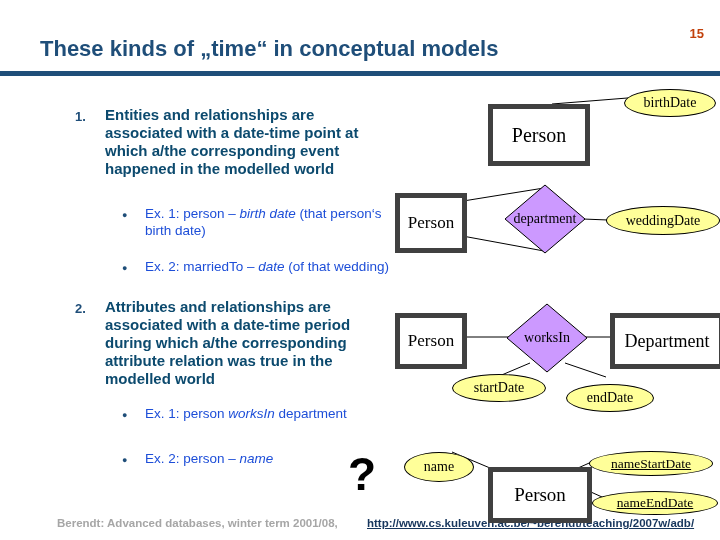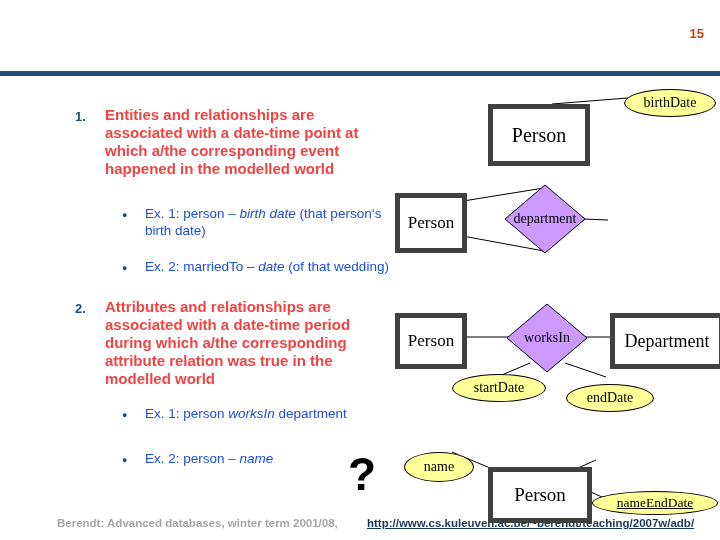--- a/index.html
+++ b/index.html
@@ -15,21 +15,21 @@
     position:absolute;left:40px;top:36px;width:620px;
     color:#1F4E79;font-size:22px;font-weight:bold;letter-spacing:0;
   }
   .title-rule{
     position:absolute;left:0;top:71px;width:720px;height:5px;background:#1F4E79;
   }
   .num{
     position:absolute;color:#1F4E79;font-size:13px;font-weight:bold;
   }
   .item-text{
-    position:absolute;color:#ef4444;font-size:15px;font-weight:bold;line-height:18px;
+    position:absolute;color:#0c4a6e;font-size:15px;font-weight:bold;line-height:18px;
   }
   .bullet-marker{
     position:absolute;color:#1F4E79;font-size:9px;line-height:9px;
   }
   .bullet-text{
     position:absolute;color:#1d4ed8;font-size:13.5px;line-height:17px;
   }
   .bullet-text i{font-style:italic;}
   .qmark{
     position:absolute;left:348px;top:448px;color:#000;
@@ -58,20 +58,21 @@
   }
   .footer .credit{color:#A6A6A6;}
   .footer a{color:#17365D;padding-left:26px;}
 </style>
 </head>
 <body>
 
 <div class="slide">
 
   <div class="page-number">15</div>
+  <div class="slide-title">These kinds of „time“ in conceptual models</div>
   <div class="title-rule"></div>
 
   <div class="num" style="left:75px;top:109px">1.</div>
   <div class="item-text" style="left:105px;top:106px;width:287px">Entities and relationships are associated with a date-time point at which a/the corresponding event happened in the modelled world</div>
 
   <div class="bullet-marker" style="left:122px;top:211px">●</div>
   <div class="bullet-text" style="left:145px;top:205px;width:248px"><span>Ex. 1: person – </span><i>birth date</i><span> (that person‘s birth date)</span></div>
 
   <div class="bullet-marker" style="left:122px;top:264px">●</div>
   <div class="bullet-text" style="left:145px;top:258px;width:248px"><span>Ex. 2: marriedTo – </span><i>date</i><span> (of that wedding)</span></div>
@@ -100,28 +101,30 @@
     <line x1="582" y1="488" x2="602" y2="497" stroke="#000" stroke-width="1"></line>
     <polygon points="545,185 585,219 545,253 505,219" fill="#CC99FF" stroke="#000" stroke-width="1"></polygon>
     <polygon points="547,304 587,338 547,372 507,338" fill="#CC99FF" stroke="#000" stroke-width="1"></polygon>
   </svg>
 
   <div class="entity shape" style="left:488px;top:104px;width:92px;height:52px;font-size:20px">Person</div>
   <div class="attribute shape" style="left:624px;top:89px;width:90px;height:26px">birthDate</div>
 
   <div class="entity shape" style="left:395px;top:193px;width:62px;height:50px;font-size:17px">Person</div>
   <div class="rel-label shape" style="left:505px;top:209px;width:80px;height:20px">department</div>
+  <div class="attribute shape" style="left:606px;top:206px;width:112px;height:27px">weddingDate</div>
 
   <div class="entity shape" style="left:395px;top:313px;width:62px;height:46px;font-size:17px">Person</div>
   <div class="rel-label shape" style="left:507px;top:328px;width:80px;height:20px">worksIn</div>
   <div class="entity shape" style="left:610px;top:313px;width:104px;height:46px;font-size:18px">Department</div>
   <div class="attribute shape" style="left:452px;top:374px;width:92px;height:26px">startDate</div>
   <div class="attribute shape" style="left:566px;top:384px;width:86px;height:26px">endDate</div>
 
   <div class="attribute shape" style="left:404px;top:452px;width:68px;height:28px">name</div>
   <div class="entity shape" style="left:488px;top:467px;width:94px;height:46px;font-size:19px">Person</div>
+  <div class="attribute key shape" style="left:589px;top:451px;width:122px;height:23px;font-size:13.5px">nameStartDate</div>
   <div class="attribute key shape" style="left:592px;top:491px;width:124px;height:22px;font-size:13.5px">nameEndDate</div>
 
   <div class="footer">
     <span class="credit">Berendt: Advanced databases, winter term 2001/08, </span><a href="#">http://www.cs.kuleuven.ac.be/~berendt/teaching/2007w/adb/</a>
   </div>
 
 </div>
 
 </body></html>

